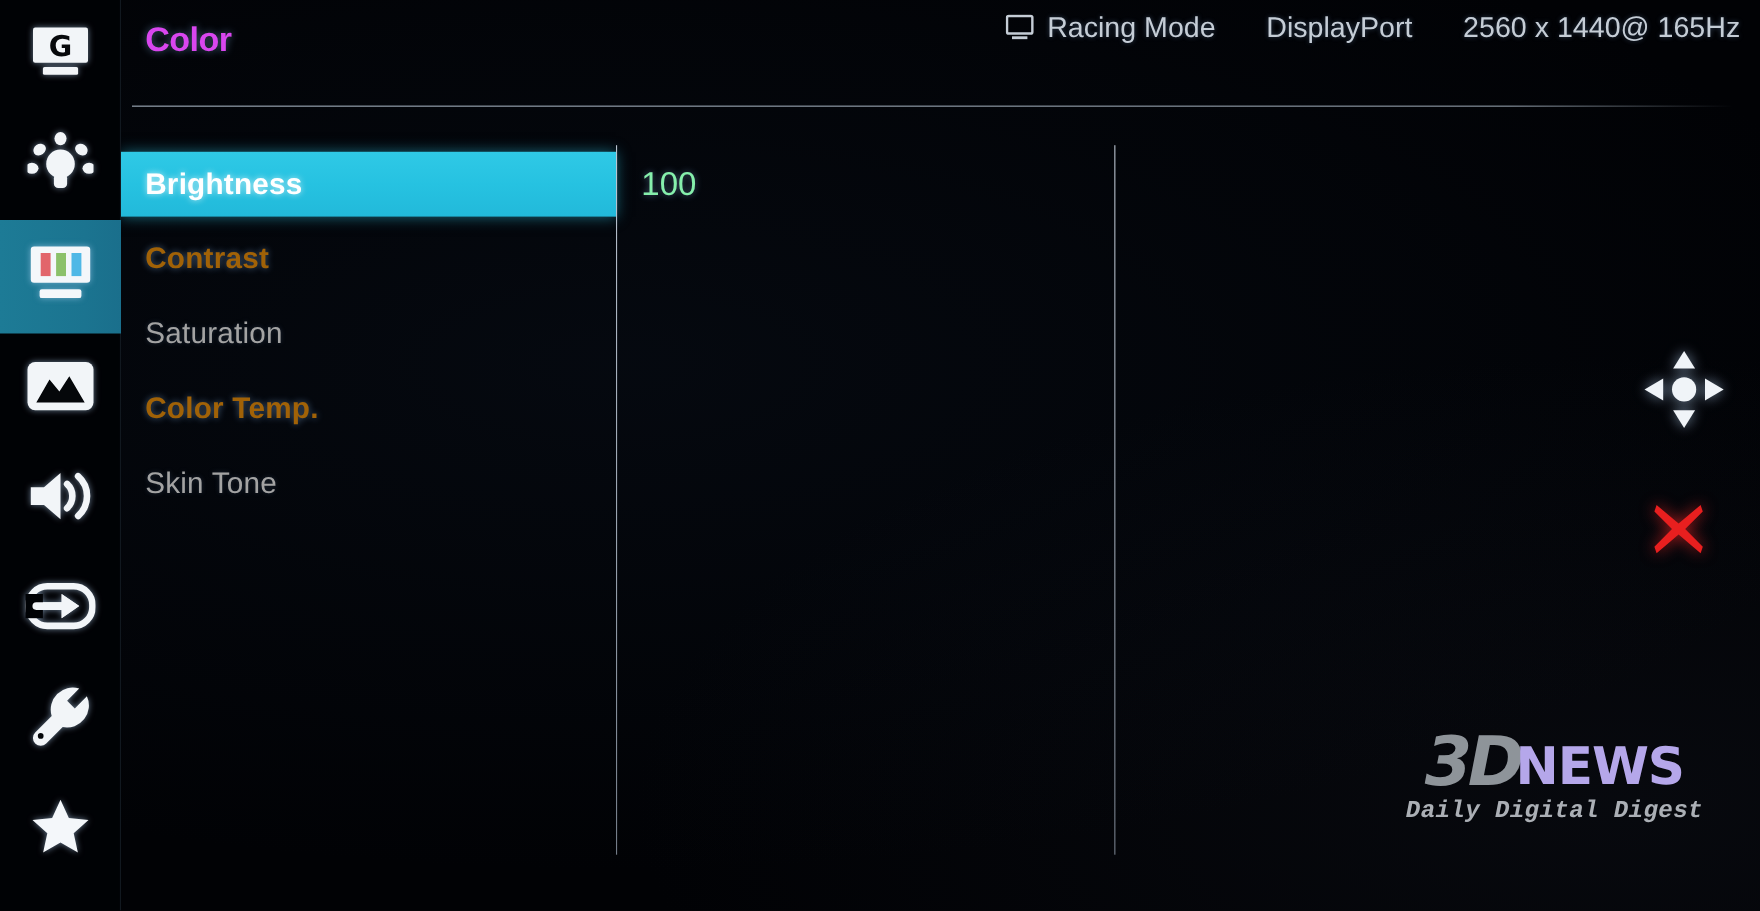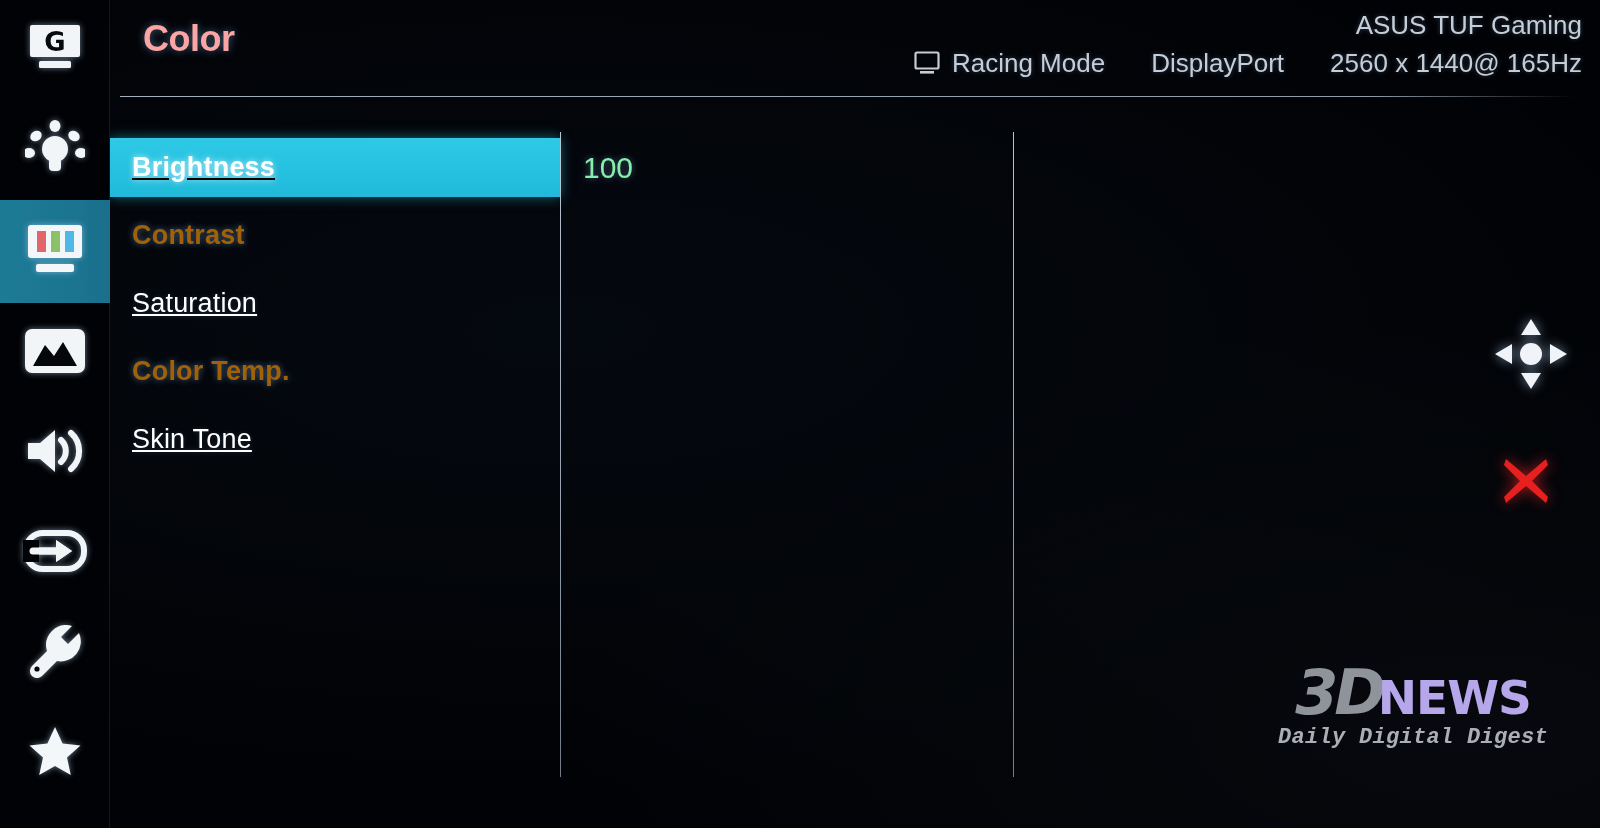--- a/index.html
+++ b/index.html
@@ -42,22 +42,22 @@
     content:""; position:absolute; left:0; top:0; bottom:0; width:110px;
     background:linear-gradient(90deg,#1d7b96 0%, #1b7490 70%, #1a6f8c 100%);
   }
   .rail-ico{ position:relative; z-index:2; display:block; filter:drop-shadow(0 0 3px rgba(190,220,255,.55)); }
 
   
   #header{
     position:absolute; left:110px; top:0; right:0; height:100px; z-index:2;
   }
   #page-title{
-    position:absolute; left:33px; top:18px;
-    font-size:36px; font-weight:bold; color:#fca5a5;
+    position:absolute; left:22px; top:18px;
+    font-size:31px; font-weight:bold; color:#d946ef;
     letter-spacing:-.5px;
     text-shadow:0 0 8px rgba(150,200,255,.45);
   }
   #hdr-info{
     position:absolute; right:18px; top:6px;
     text-align:right; color:#c5cdd6;
     font-size:26px; line-height:38px;
     text-shadow:0 0 5px rgba(140,180,230,.35);
     white-space:nowrap;
   }
@@ -81,27 +81,25 @@
     margin-bottom:9px;
   }
   .menu-row .label{
     font-size:27px; font-weight:bold; color:#a16207;
     text-shadow:0 0 7px rgba(150,200,255,.45);
     letter-spacing:.2px;
   }
   .menu-row.selected{
     background:linear-gradient(180deg,#2fc9e6 0%, #26c2e1 50%, #22b9da 100%);
     box-shadow:0 0 12px rgba(45,200,232,.5);
-    text-decoration:underline;
   }
   .menu-row.selected .label{ color:#ffffff; text-shadow:0 0 6px rgba(255,255,255,.7); }
   .menu-row.disabled .label{
-    color:#ffffff; font-weight:normal;
+    color:#a3a3a3; font-weight:normal;
     text-shadow:0 0 5px rgba(120,150,190,.25);
-    text-decoration:underline;
   }
 
   
   #value-area{
     position:absolute; left:583px; top:138px; z-index:2;
   }
   #value-text{
     font-size:30px; font-weight:normal; color:#86efac;
     line-height:59px;
     text-shadow:0 0 7px rgba(150,200,255,.45);
@@ -244,21 +242,20 @@
       </span>
     </div>
 
   </div>
 
   <div id="header">
     <div id="page-title">Color</div>
 
     <div id="hdr-info">
       <div id="hdr-row1">
-        <span class="hdr-cell">ASUS TUF Gaming</span>
       </div>
       <div id="hdr-row2">
         <span id="hdr-mode">
           <span>
             <svg width="26" height="24" viewBox="0 0 26 24" style="display:block">
               <rect x="1.5" y="1.5" width="23" height="16" rx="1.5" fill="none" stroke="#c5cdd6" stroke-width="2.2"></rect>
               <rect x="6" y="20" width="14" height="2.6" fill="#c5cdd6"></rect>
             </svg>
           </span>
           <span>Racing Mode</span>

